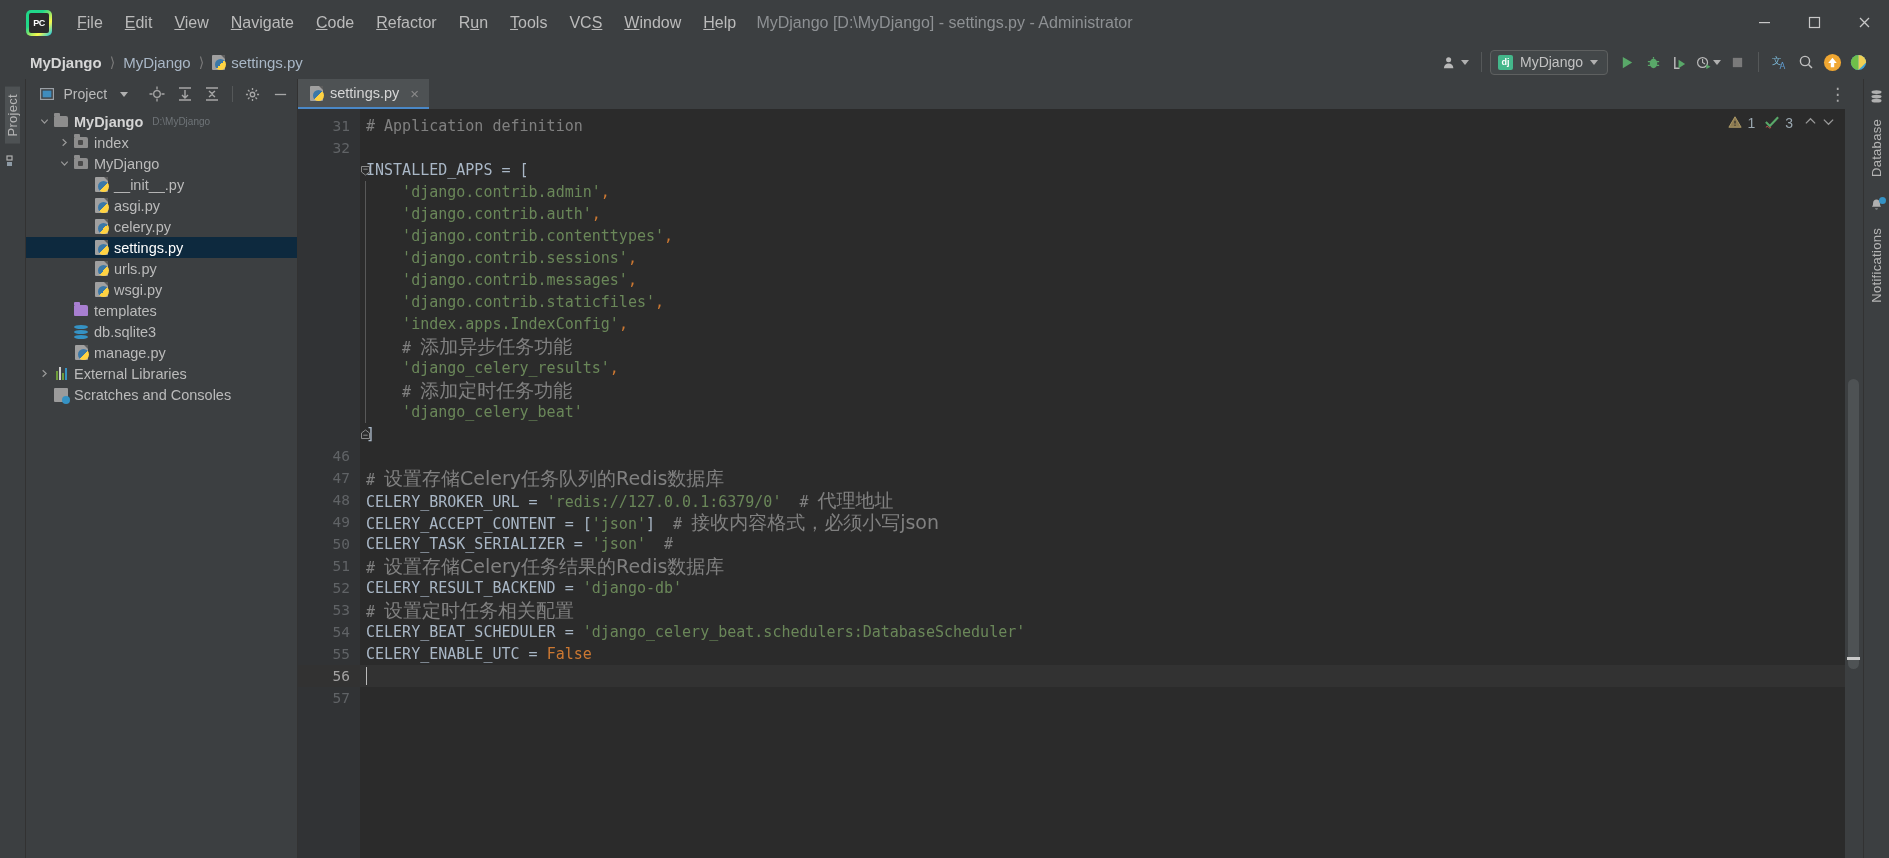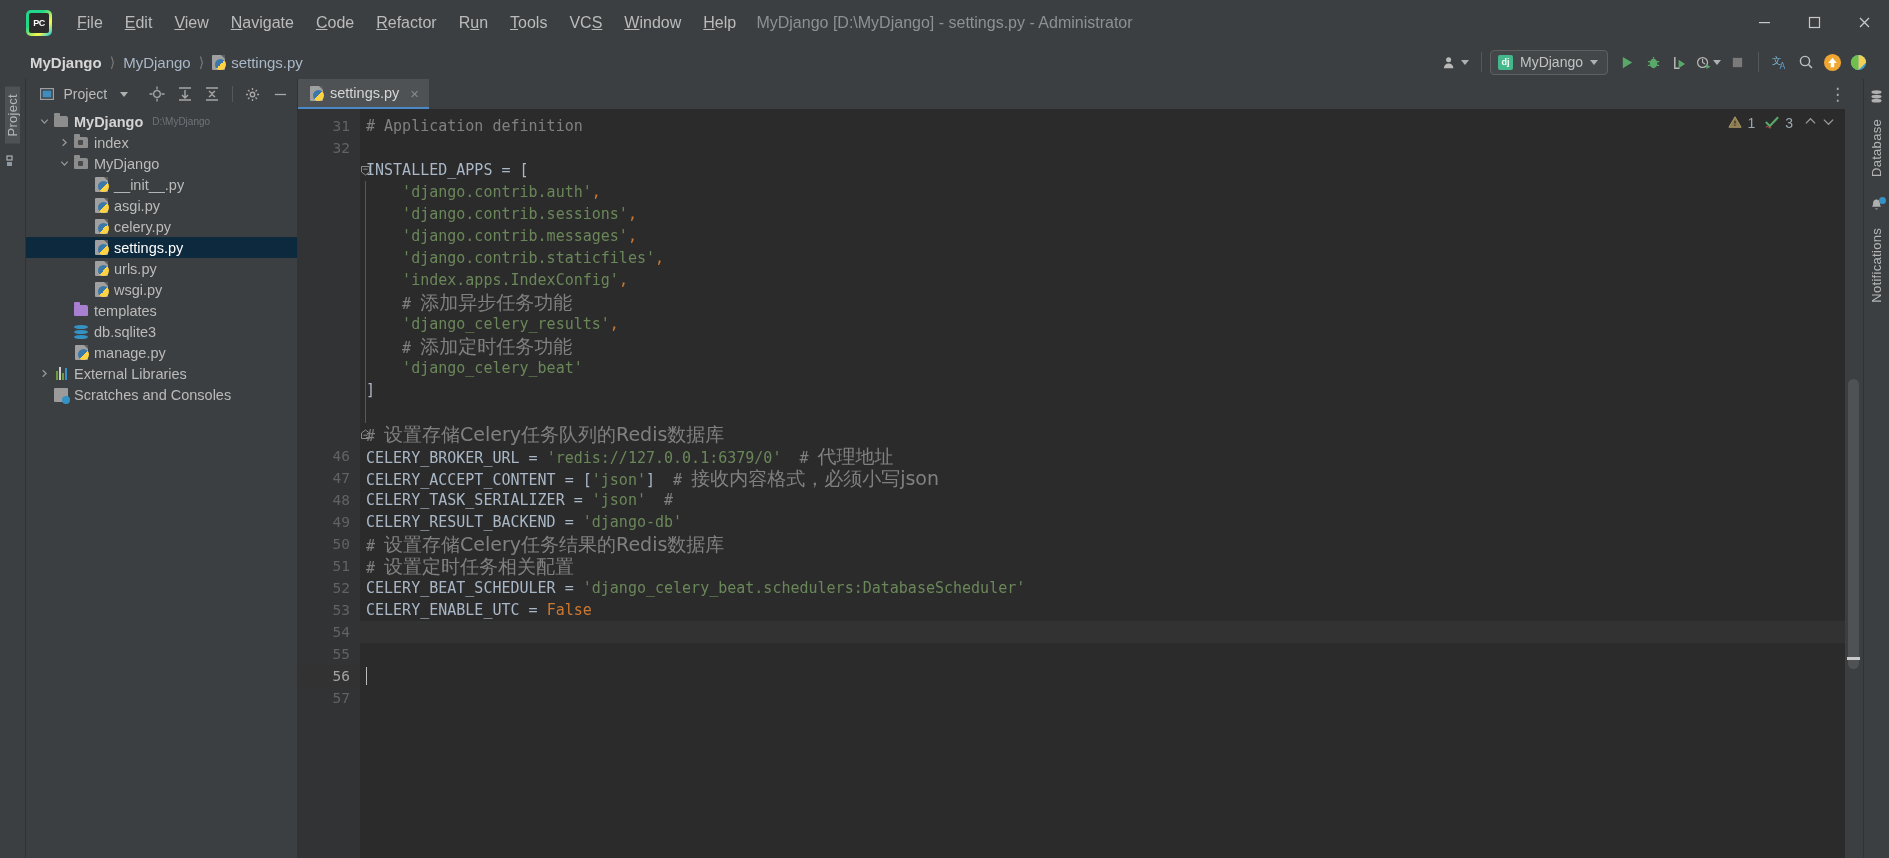--- a/index.html
+++ b/index.html
@@ -645,37 +645,39 @@
             <div class="gline">53</div>
             <div class="gline">54</div>
             <div class="gline">55</div>
             <div class="gline cur">56</div>
             <div class="gline">57</div>
           </div>
         <div class="code" id="code">
             <div class="cline"><span class="tok-com"># Application definition</span></div>
             <div class="cline"></div>
             <div class="cline"><span class="tok-def">INSTALLED_APPS </span><span class="tok-op">= </span><span class="tok-def">[</span></div>
+            <div class="cline"><span class="tok-str">    'django.contrib.admin'</span><span class="tok-comma">,</span></div>
             <div class="cline"><span class="tok-str">    'django.contrib.auth'</span><span class="tok-comma">,</span></div>
+            <div class="cline"><span class="tok-str">    'django.contrib.contenttypes'</span><span class="tok-comma">,</span></div>
             <div class="cline"><span class="tok-str">    'django.contrib.sessions'</span><span class="tok-comma">,</span></div>
             <div class="cline"><span class="tok-str">    'django.contrib.messages'</span><span class="tok-comma">,</span></div>
             <div class="cline"><span class="tok-str">    'django.contrib.staticfiles'</span><span class="tok-comma">,</span></div>
             <div class="cline"><span class="tok-str">    'index.apps.IndexConfig'</span><span class="tok-comma">,</span></div>
             <div class="cline"><span class="tok-com">    # </span><span class="tok-com-cn">添加异步任务功能</span></div>
             <div class="cline"><span class="tok-str">    'django_celery_results'</span><span class="tok-comma">,</span></div>
             <div class="cline"><span class="tok-com">    # </span><span class="tok-com-cn">添加定时任务功能</span></div>
             <div class="cline"><span class="tok-str">    'django_celery_beat'</span></div>
             <div class="cline"><span class="tok-def">]</span></div>
             <div class="cline"></div>
             <div class="cline"><span class="tok-com"># </span><span class="tok-com-cn">设置存储Celery任务队列的Redis数据库</span></div>
             <div class="cline"><span class="tok-def">CELERY_BROKER_URL </span><span class="tok-op">= </span><span class="tok-str">'redis://127.0.0.1:6379/0'</span><span class="tok-com">  # </span><span class="tok-com-cn">代理地址</span></div>
             <div class="cline"><span class="tok-def">CELERY_ACCEPT_CONTENT </span><span class="tok-op">= </span><span class="tok-def">[</span><span class="tok-str">'json'</span><span class="tok-def">]</span><span class="tok-com">  # </span><span class="tok-com-cn">接收内容格式，必须小写json</span></div>
             <div class="cline"><span class="tok-def">CELERY_TASK_SERIALIZER </span><span class="tok-op">= </span><span class="tok-str">'json'</span><span class="tok-com">  #</span></div>
+            <div class="cline"><span class="tok-com"># </span><span class="tok-com-cn">设置存储Celery任务结果的Redis数据库</span></div>
             <div class="cline"><span class="tok-def">CELERY_RESULT_BACKEND </span><span class="tok-op">= </span><span class="tok-str">'django-db'</span></div>
-            <div class="cline"><span class="tok-com"># </span><span class="tok-com-cn">设置存储Celery任务结果的Redis数据库</span></div>
             <div class="cline"><span class="tok-com"># </span><span class="tok-com-cn">设置定时任务相关配置</span></div>
             <div class="cline"><span class="tok-def">CELERY_BEAT_SCHEDULER </span><span class="tok-op">= </span><span class="tok-str">'django_celery_beat.schedulers:DatabaseScheduler'</span></div>
             <div class="cline"><span class="tok-def">CELERY_ENABLE_UTC </span><span class="tok-op">= </span><span class="tok-kw">False</span></div>
             <span class="cur-caret" style="top: 558px;"></span>
             <div class="cline cur"></div>
             <div class="cline"></div>
           </div>
 
         <div class="inspect-bar">
           <span>

